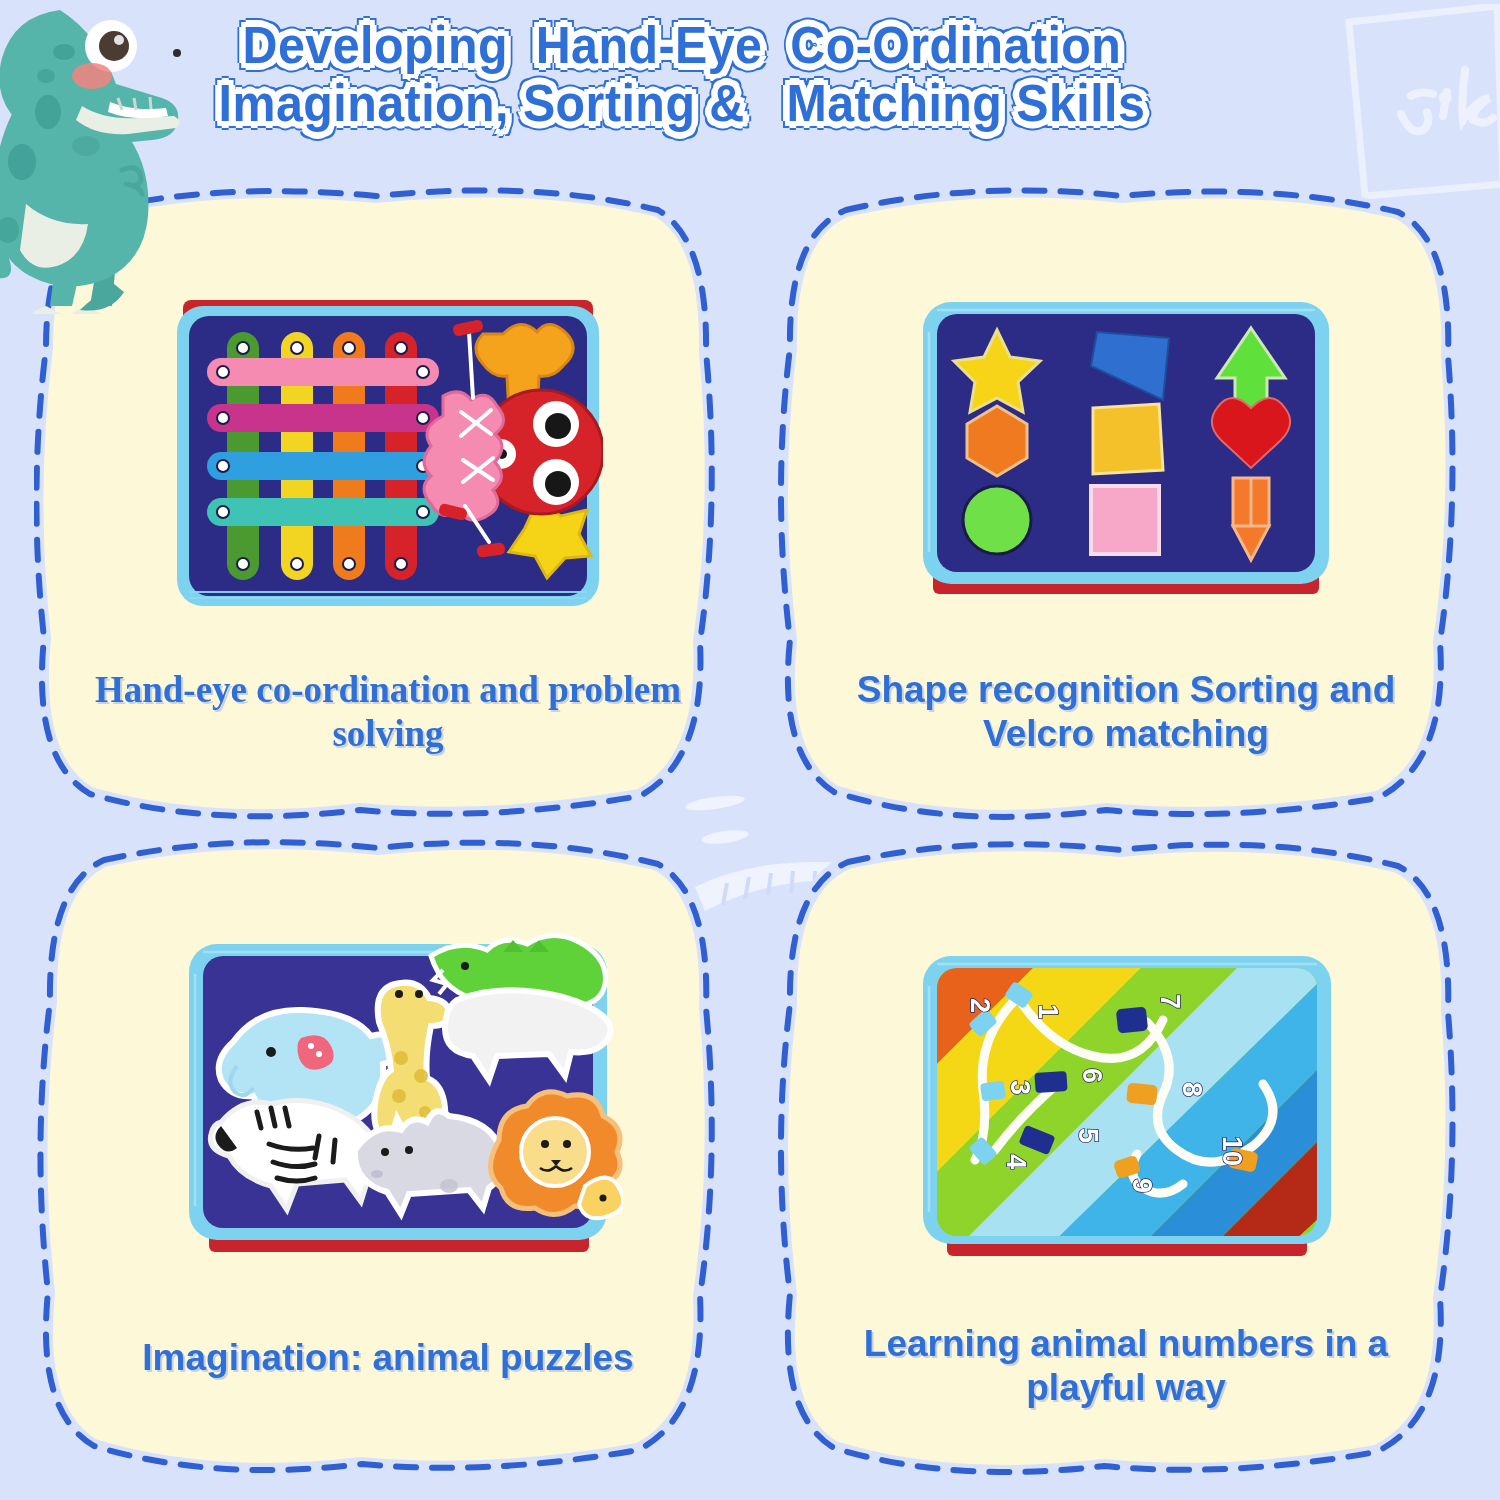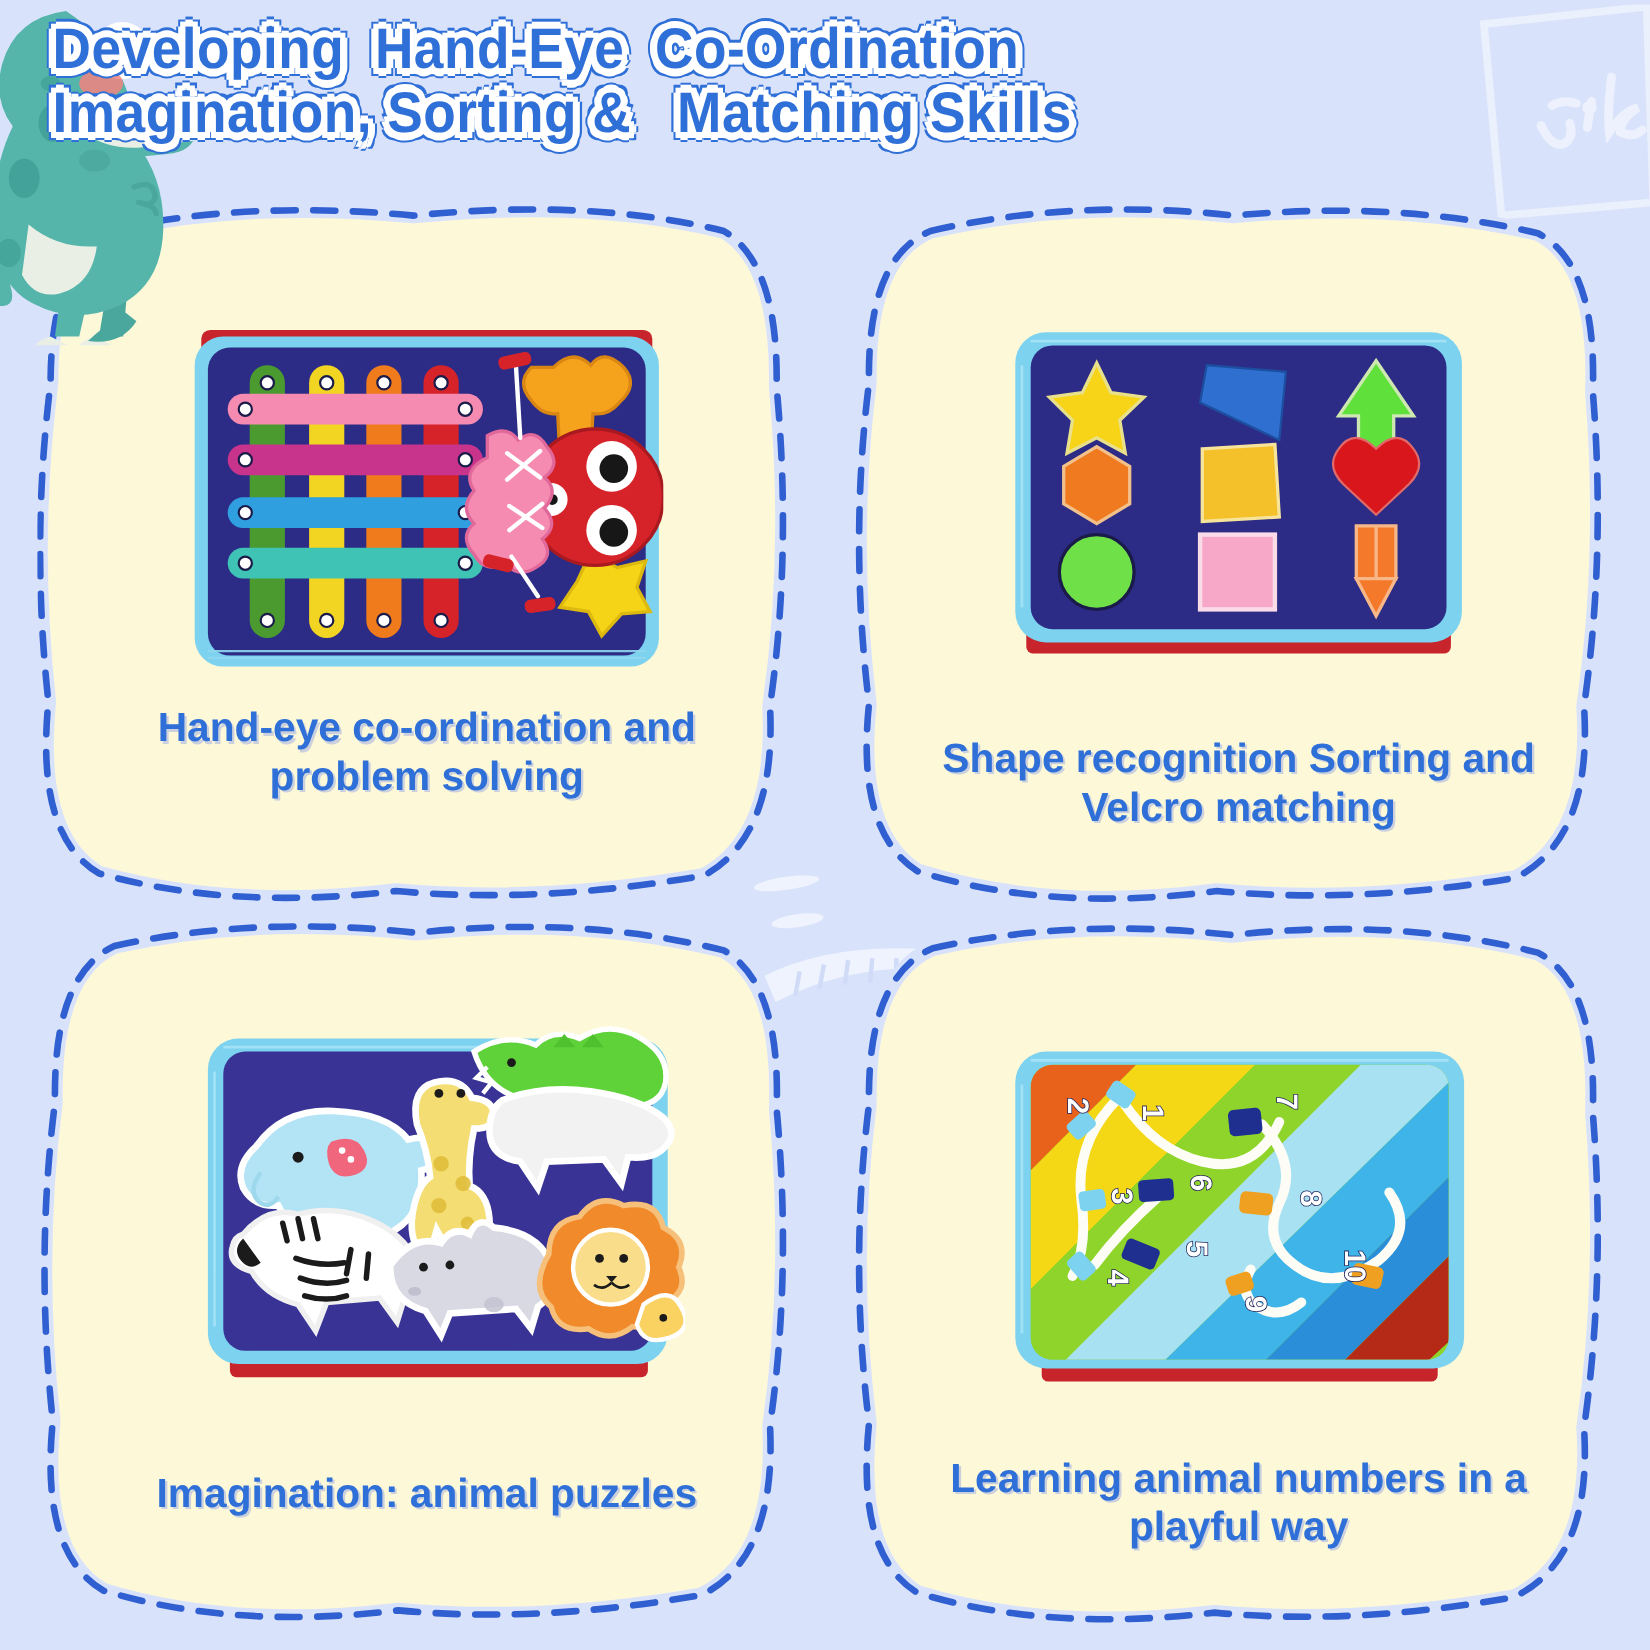--- a/index.html
+++ b/index.html
@@ -7,21 +7,21 @@
   body {
     background:#d9e2fb;
     font-family:"Liberation Sans", sans-serif;
     position:relative;
     overflow:hidden;
   }
 
   
   #title-block{
     position:absolute; left:0; top:16px; width:1364px;
-    z-index:30;
+    text-align:center; z-index:30;
   }
   .title-line{
     font-family:"Liberation Sans", sans-serif;
     font-weight:bold;
     font-size:52px;
     letter-spacing:.5px;
     color:#2f6fd8;
     line-height:1.12;
     white-space:pre;
     transform:scaleX(.93);
@@ -69,21 +69,21 @@
   .p3 .photo-wrap{ margin-top:68px; }
   .p4 .photo-wrap{ margin-top:84px; }
 
   .caption{
     position:absolute; left:50%; transform:translateX(-50%);
     width:640px; text-align:center;
     font-weight:bold; font-size:37px; line-height:1.18;
     color:#2f6fd8;
     text-shadow:2px 2px 0 rgba(160,175,225,.55);
   }
-  .p1 .caption{ top:458px; }
+  .p1 .caption{ top:486px;font-family:Liberation Serif, serif; }
   .p2 .caption{ top:486px; }
   .p3 .caption{ top:500px; }
   .p4 .caption{ top:486px; }
 
   svg{ display:block; }
 </style>
 </head>
 <body>
 
 <svg id="dino" viewBox="0 0 230 320">

